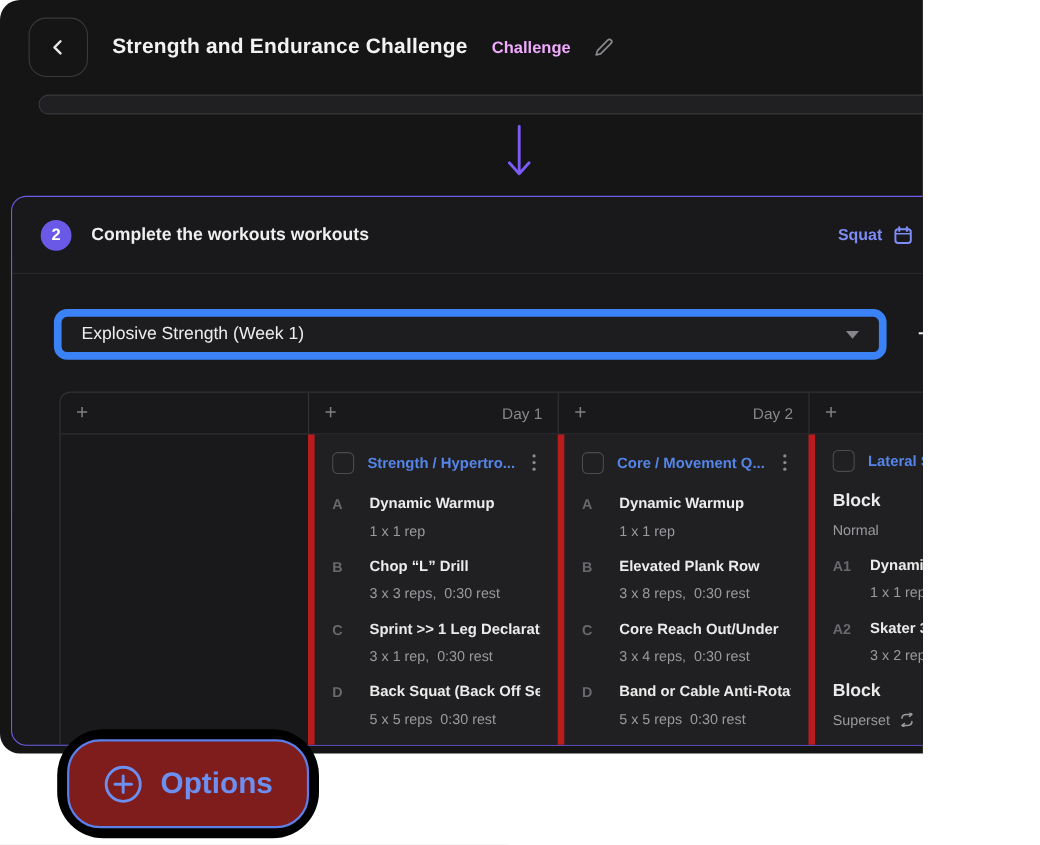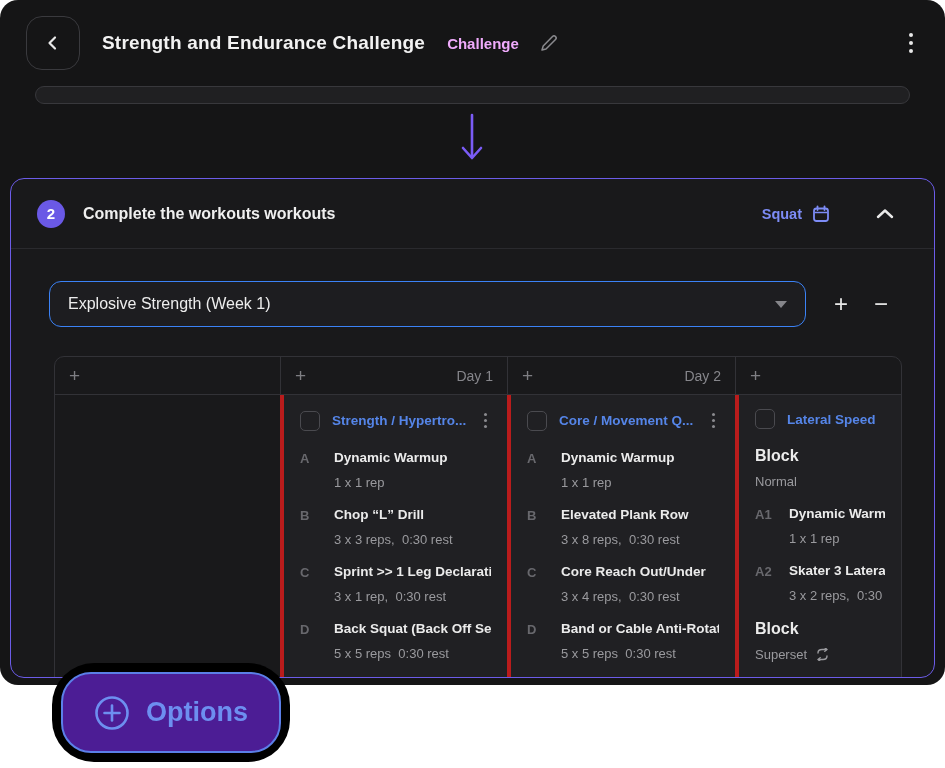--- a/index.html
+++ b/index.html
@@ -1,17 +1,17 @@
 <!DOCTYPE html>
 <html><head>
 <meta charset="utf-8">
 <style>
   * { margin:0; padding:0; box-sizing:border-box; }
   html,body { width:945px; height:768px; background:#ffffff; font-family:"Liberation Sans", sans-serif; }
-  .stage { position:relative; width:945px; height:768px; overflow:hidden; }
+  .stage { position:relative; width:839px; height:768px; overflow:hidden; }
 
   
   .app-window {
     position:absolute; left:0; top:0; width:945px; height:685px;
     background:#151516; border-radius:18px; overflow:hidden;
   }
 
   
   .app-header { position:absolute; top:0; left:0; right:0; height:86px; display:flex; align-items:center; padding:0 26px; }
   .back-btn {
@@ -43,21 +43,21 @@
     width:28px; height:28px; border-radius:50%; background:#6a59e6; color:#fff;
     font-size:15px; font-weight:bold; display:flex; align-items:center; justify-content:center;
   }
   .step-title { margin-left:18px; color:#efefef; font-size:16px; font-weight:bold; }
   .plan-link { margin-left:auto; display:flex; align-items:center; gap:10px; color:#7d8cf6; font-size:14.5px; font-weight:600; cursor:pointer; }
   .collapse-btn { margin-left:46px; margin-right:14px; display:flex; cursor:pointer; }
 
   
   .selector-row { position:absolute; left:38px; right:30px; top:102px; height:46px; display:flex; align-items:center; }
   .select-box {
-    flex:0 0 757px; height:46px; background:#1d1d20; border:1px solid #3b82f6; border-radius:12px;
+    flex:0 0 757px; height:46px; background:#1d1d20; border:7px solid #3b82f6; border-radius:12px;
     display:flex; align-items:center; padding:0 18px; cursor:pointer;
   }
   .select-box .val { color:#ededed; font-size:16px; }
   .caret-down { margin-left:auto; width:0; height:0; border-left:6px solid transparent; border-right:6px solid transparent; border-top:7px solid #85858a; }
   .mini-btn { background:none; border:none; color:#e8e8e8; font-size:24px; font-weight:300; cursor:pointer; line-height:1; }
   .mini-btn.plus { margin-left:28px; }
   .mini-btn.minus { margin-left:26px; }
 
   
   .board {
@@ -65,21 +65,21 @@
     border:1px solid #323237; border-radius:10px; overflow:hidden;
     display:grid; grid-template-rows:38px 1fr;
   }
   .board-head, .board-body { display:grid; grid-template-columns:225px 227px 228px 1fr; }
   .board-head { border-bottom:1px solid #323237; }
   .head-cell { display:flex; align-items:center; padding:0 14px; }
   .head-cell + .head-cell { border-left:1px solid #323237; }
   .cell-add { color:#7e7e83; font-size:19px; font-weight:300; cursor:pointer; line-height:1; }
   .day-label { margin-left:auto; color:#86868b; font-size:14px; }
   .body-cell { padding:14px 16px 0 16px; }
-  .body-cell + .body-cell { border-left:4px solid #b91c1c; background:#202023; }
+  .body-cell + .body-cell { border-left:6px solid #b91c1c; background:#202023; }
   .body-cell.empty { background:transparent; }
 
   .workout-head { display:flex; align-items:center; margin-bottom:18px; }
   .wcheck { width:20px; height:20px; border:1.5px solid #4a4a4f; border-radius:5px; flex:0 0 auto; cursor:pointer; }
   .wtitle {
     flex:1; margin:0 8px 0 12px; color:#5585e8; font-size:13.5px; font-weight:bold;
     white-space:nowrap; overflow:hidden; cursor:pointer;
   }
   .wkebab { display:flex; flex-direction:column; gap:3px; padding:4px; cursor:pointer; }
   .wkebab i { width:3px; height:3px; border-radius:50%; background:#8a8a8e; }
@@ -92,21 +92,21 @@
   .block-row { margin-bottom:17px; }
   .block-title { color:#ebebeb; font-size:16px; font-weight:bold; }
   .block-mode { color:#9a9a9e; font-size:13px; margin-top:9px; display:flex; align-items:center; gap:8px; }
   .col-clip { overflow:hidden; }
 
   
   .options-halo {
     position:absolute; left:52px; top:663px; background:#000; border-radius:42px; padding:9px;
   }
   .options-btn {
-    width:220px; height:81px; background:#4c1d95; border:2px solid #5b7fe8; border-radius:30px;
+    width:220px; height:81px; background:#7f1d1d; border:2px solid #5b7fe8; border-radius:30px;
     display:flex; align-items:center; justify-content:center; gap:16px;
     color:#6d8ff0; font-size:27px; font-weight:600; cursor:pointer;
   }
 </style>
 </head>
 <body>
 
 <div class="stage">
 
   <div class="app-window">

